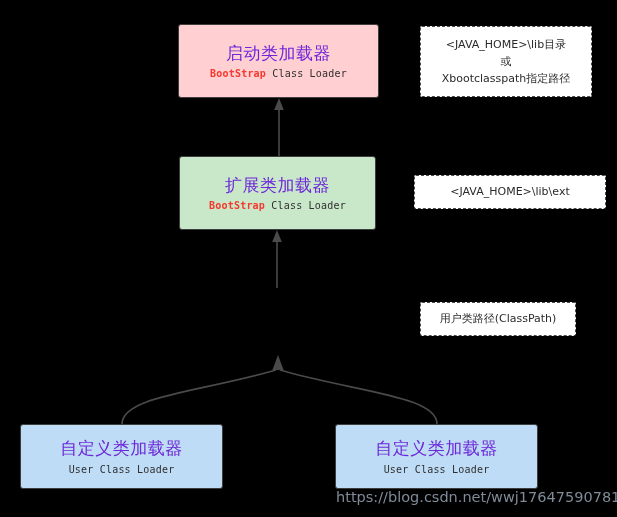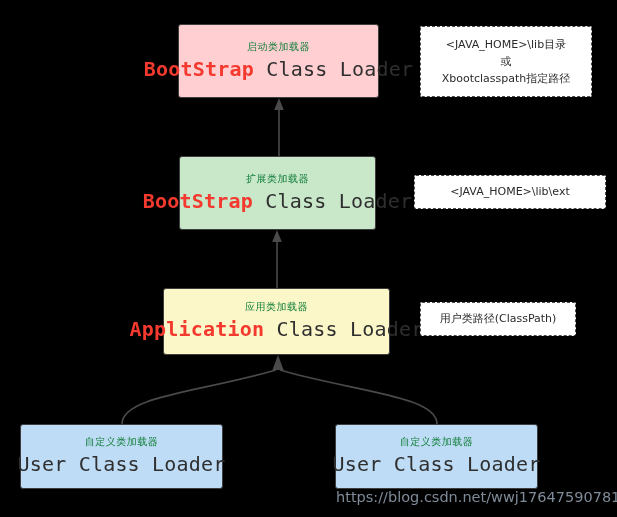--- a/index.html
+++ b/index.html
@@ -24,27 +24,27 @@
     border-radius: 3px;
     display: flex;
     flex-direction: column;
     align-items: center;
     justify-content: center;
     text-align: center;
     line-height: 1.5;
   }
   .node .cn {
     font-family: Liberation Serif, serif;
-    font-size: 10px;
-    color: #15803d;
+    font-size: 17px;
+    color: #6d28d9;
     letter-spacing: 0.5px;
   }
   .node .en {
     font-family: "DejaVu Sans Mono", monospace;
-    font-size: 20px;
+    font-size: 10px;
     color: #2f2f2f;
     letter-spacing: 0.2px;
     white-space: nowrap;
   }
   .node .en .accent {
     color: #f4392e;
     font-weight: bold;
   }
 
   #bootstrap-node  { left: 178px; top: 24px;  width: 201px; height: 74px;  background: #ffcfd2; }
@@ -117,24 +117,20 @@
   <div class="node" id="bootstrap-node">
     <div class="cn">启动类加载器</div>
     <div class="en"><span class="accent">BootStrap</span><span> Class Loader</span></div>
   </div>
 
   <div class="node" id="extension-node">
     <div class="cn">扩展类加载器</div>
     <div class="en"><span class="accent">BootStrap</span><span> Class Loader</span></div>
   </div>
 
-  <div class="node" id="application-node">
-    <div class="cn">应用类加载器</div>
-    <div class="en"><span class="accent">Application</span><span> Class Loader</span></div>
-  </div>
 
   <div class="node" id="user-node-left">
     <div class="cn">自定义类加载器</div>
     <div class="en">User Class Loader</div>
   </div>
 
   <div class="node" id="user-node-right">
     <div class="cn">自定义类加载器</div>
     <div class="en">User Class Loader</div>
   </div>

